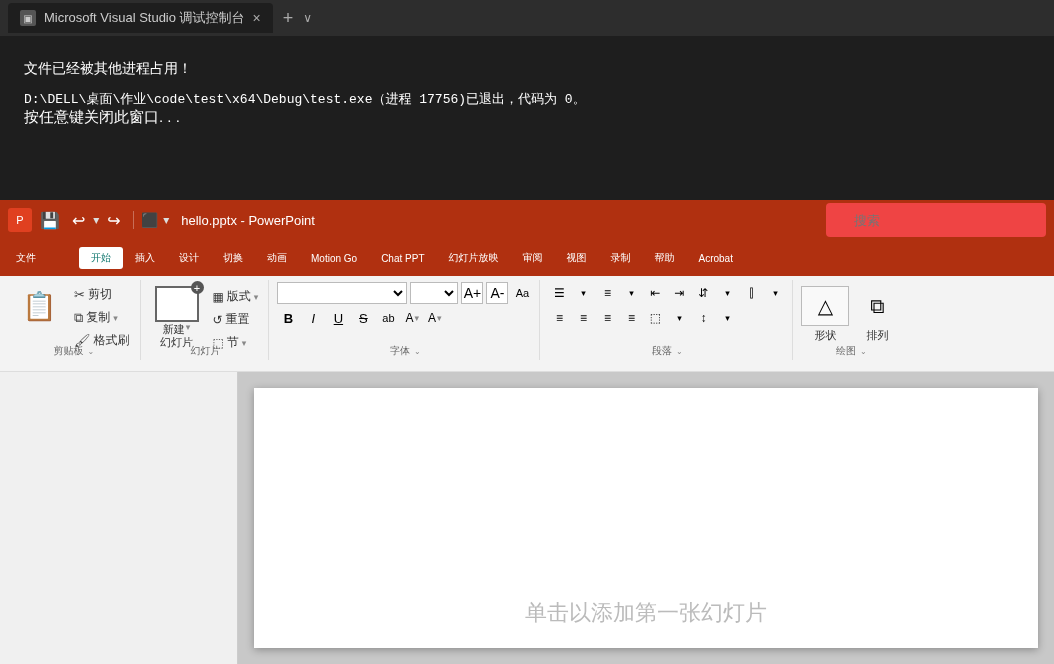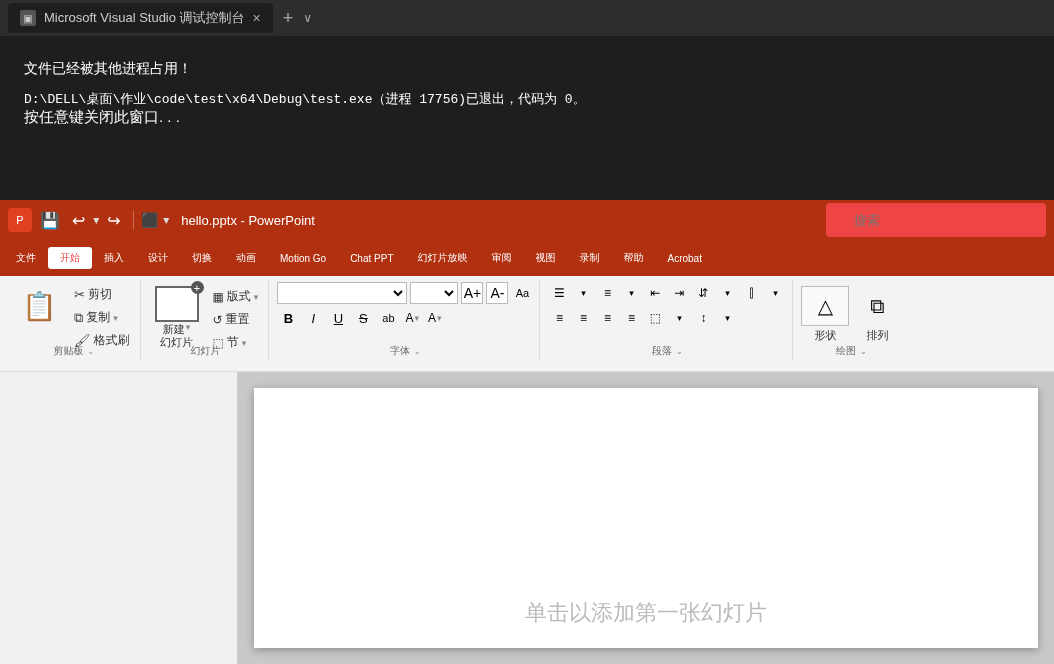--- a/index.html
+++ b/index.html
@@ -155,21 +155,22 @@
     .menu-item {
       color: white;
       font-size: 10px;
       padding: 4px 12px;
       cursor: pointer;
       border-radius: 3px;
       white-space: nowrap;
     }
     .menu-item.active {
       background: white;
-      color: #ef4444;
+      color: #0f766e;
+      margin-left: 31px;
     }
 
     
     .ppt-ribbon {
       background: #f3f3f3;
       border-bottom: 1px solid #ddd;
       padding: 4px 8px 0 8px;
       min-height: 96px;
     }
     .ribbon-groups {

